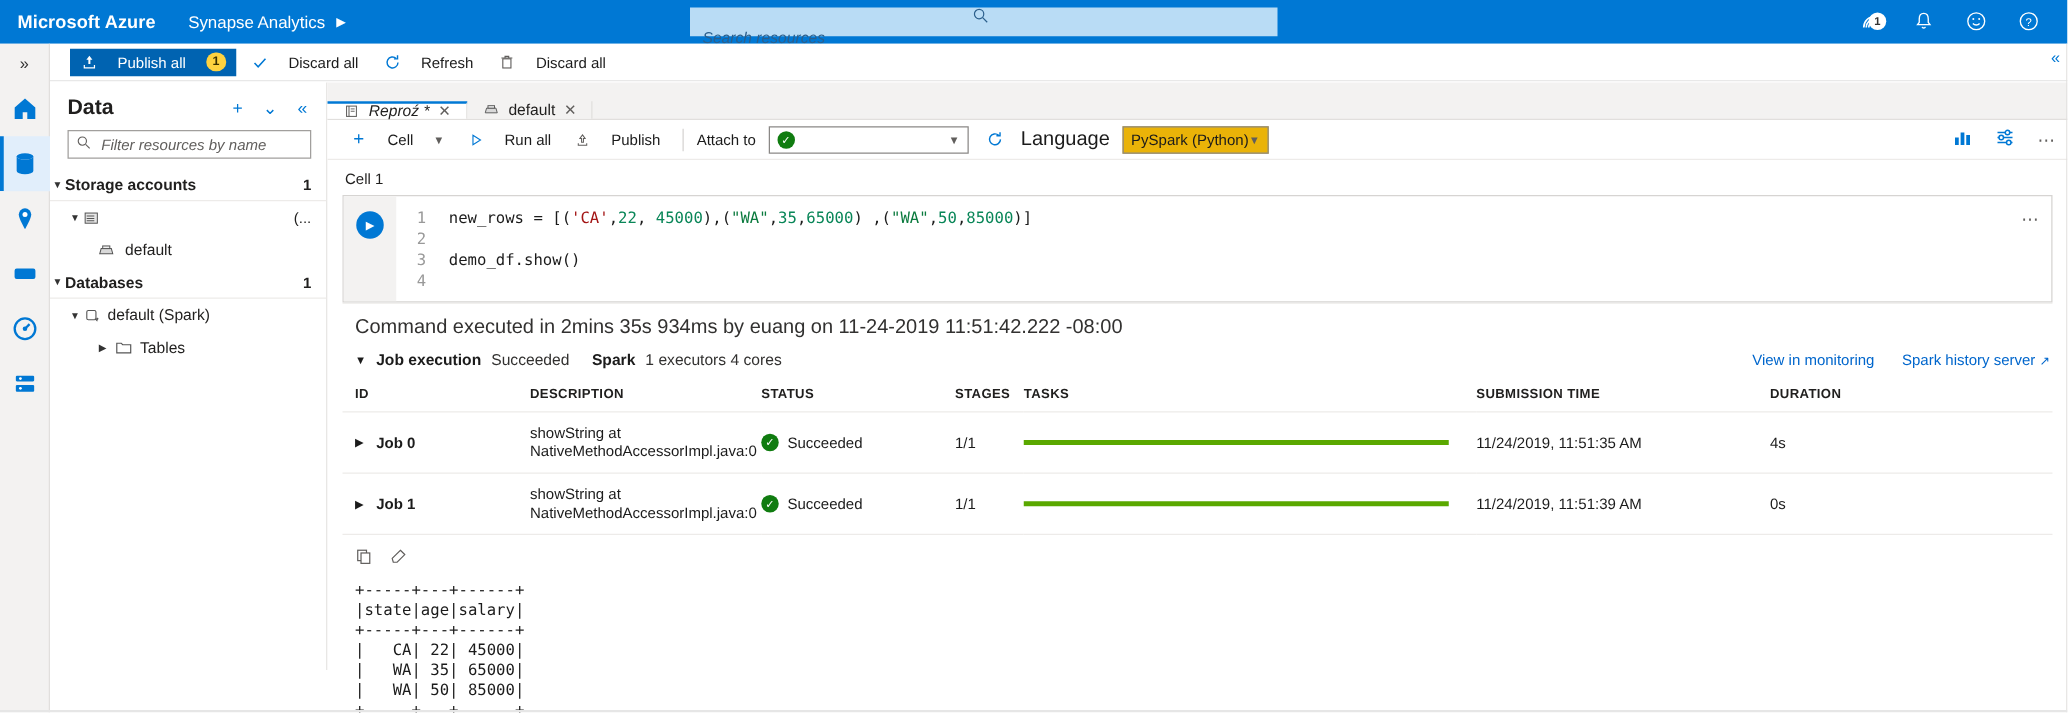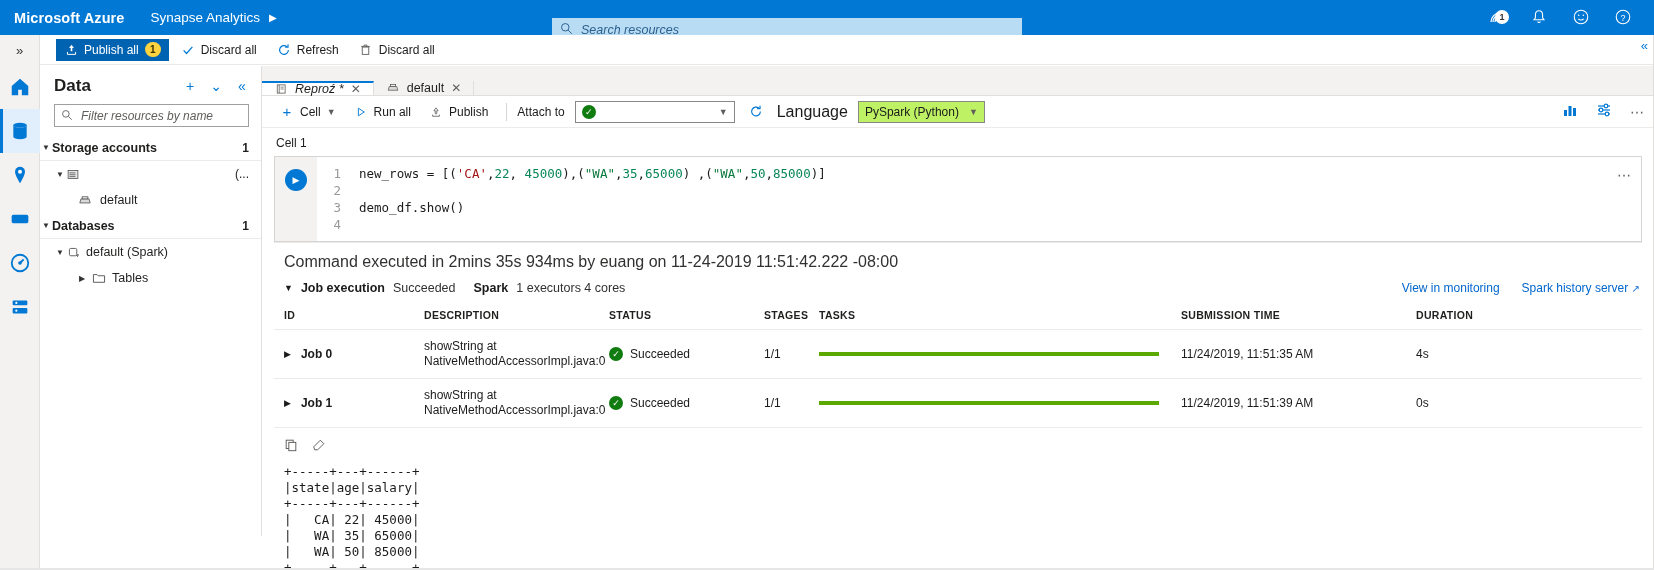--- a/index.html
+++ b/index.html
@@ -22,22 +22,22 @@
   .brand {
     color: #fff; font-size: 14.5px; font-weight: bold;
     padding-left: 14px; letter-spacing: .1px;
   }
   .svc {
     color: #fff; font-size: 13.5px; margin-left: 26px;
     display: flex; align-items: center; gap: 9px;
   }
   .svc .caret { font-size: 10px; }
   .searchwrap {
-    position: absolute; left: 552px; top: 18px; width: 470px; height: 23px;
-    background: #b9dcf5; display: flex; align-items: center; padding: 0 8px;
+    position: absolute; left: 552px; top: 6px; width: 470px; height: 23px;
+    background: #b9dcf5; display: flex; align-items: center; padding: 0 8px; flex-direction: column;
   }
   .searchwrap .mag { color: #2b5f8c; font-size: 12px; margin-right: 6px; }
   .searchwrap input {
     border: 0; outline: 0; background: transparent; width: 100%;
     font-family: "Liberation Sans", sans-serif; font-size: 12.5px;
     font-style: italic; color: #204a70;
   }
   .searchwrap input::placeholder { color: #2b5f8c; font-style: italic; opacity: 1; }
   .topicons {
     position: absolute; right: 8px; top: 0; height: 35px;
@@ -67,21 +67,21 @@
   }
   .railicon.sel { background: #e1eefb; box-shadow: inset 3px 0 0 #0078d4; }
 
   
   .cmdbar {
     position: absolute; left: 40px; top: 35px; width: 1614px; height: 30px;
     background: #ffffff; border-bottom: 1px solid #e8e8e8;
     display: flex; align-items: center; padding-left: 16px; gap: 4px;
   }
   .btn {
-    display: flex; align-items: center; gap: 6px; height: 22px;
+    display: flex; align-items: center; gap: 16px; height: 22px;
     padding: 0 8px; font-size: 12px; color: #1b1b1b; cursor: default;
     white-space: nowrap;
   }
   .btn.primary { background: #0063b1; color: #fff; font-weight: normal; }
   .pillbadge {
     background: #ffd23f; color: #3a3000; border-radius: 8px;
     min-width: 16px; height: 15px; font-size: 10px; font-weight: bold;
     display: flex; align-items: center; justify-content: center; padding: 0 4px;
   }
   .ico { width: 14px; height: 14px; display: inline-flex; align-items: center; justify-content: center; }
@@ -141,22 +141,22 @@
     height: 32px; display: flex; align-items: center; gap: 2px;
     padding-left: 10px; border-bottom: 1px solid #edebe9; background: #fff;
     position: relative;
   }
   .sep { width: 1px; height: 18px; background: #d6d4d2; margin: 0 8px; }
   .attachbox {
     width: 160px; height: 22px; border: 1px solid #8a8886; background: #fff;
     display: flex; align-items: center; padding: 0 6px; justify-content: space-between;
   }
   .langbox {
-    height: 22px; border: 1px solid #8a8886; background: #bef264;
-    display: flex; align-items: center; gap: 10px; padding: 0 6px; font-size: 12px;
+    height: 22px; border: 1px solid #8a8886; background: #eab308;
+    display: flex; align-items: center; gap: 0; padding: 0 6px; font-size: 12px;
   }
   .nb-right { position: absolute; right: 10px; display: flex; align-items: center; gap: 18px; color: #0078d4; }
 
   
   .celllabel { font-size: 12px; color: #201f1e; padding: 8px 0 6px 14px; }
   .cellwrap {
     margin: 0 12px 0 12px; border: 1px solid #d6d4d2; background: #fff;
     display: flex; position: relative;
   }
   .rungutter {

